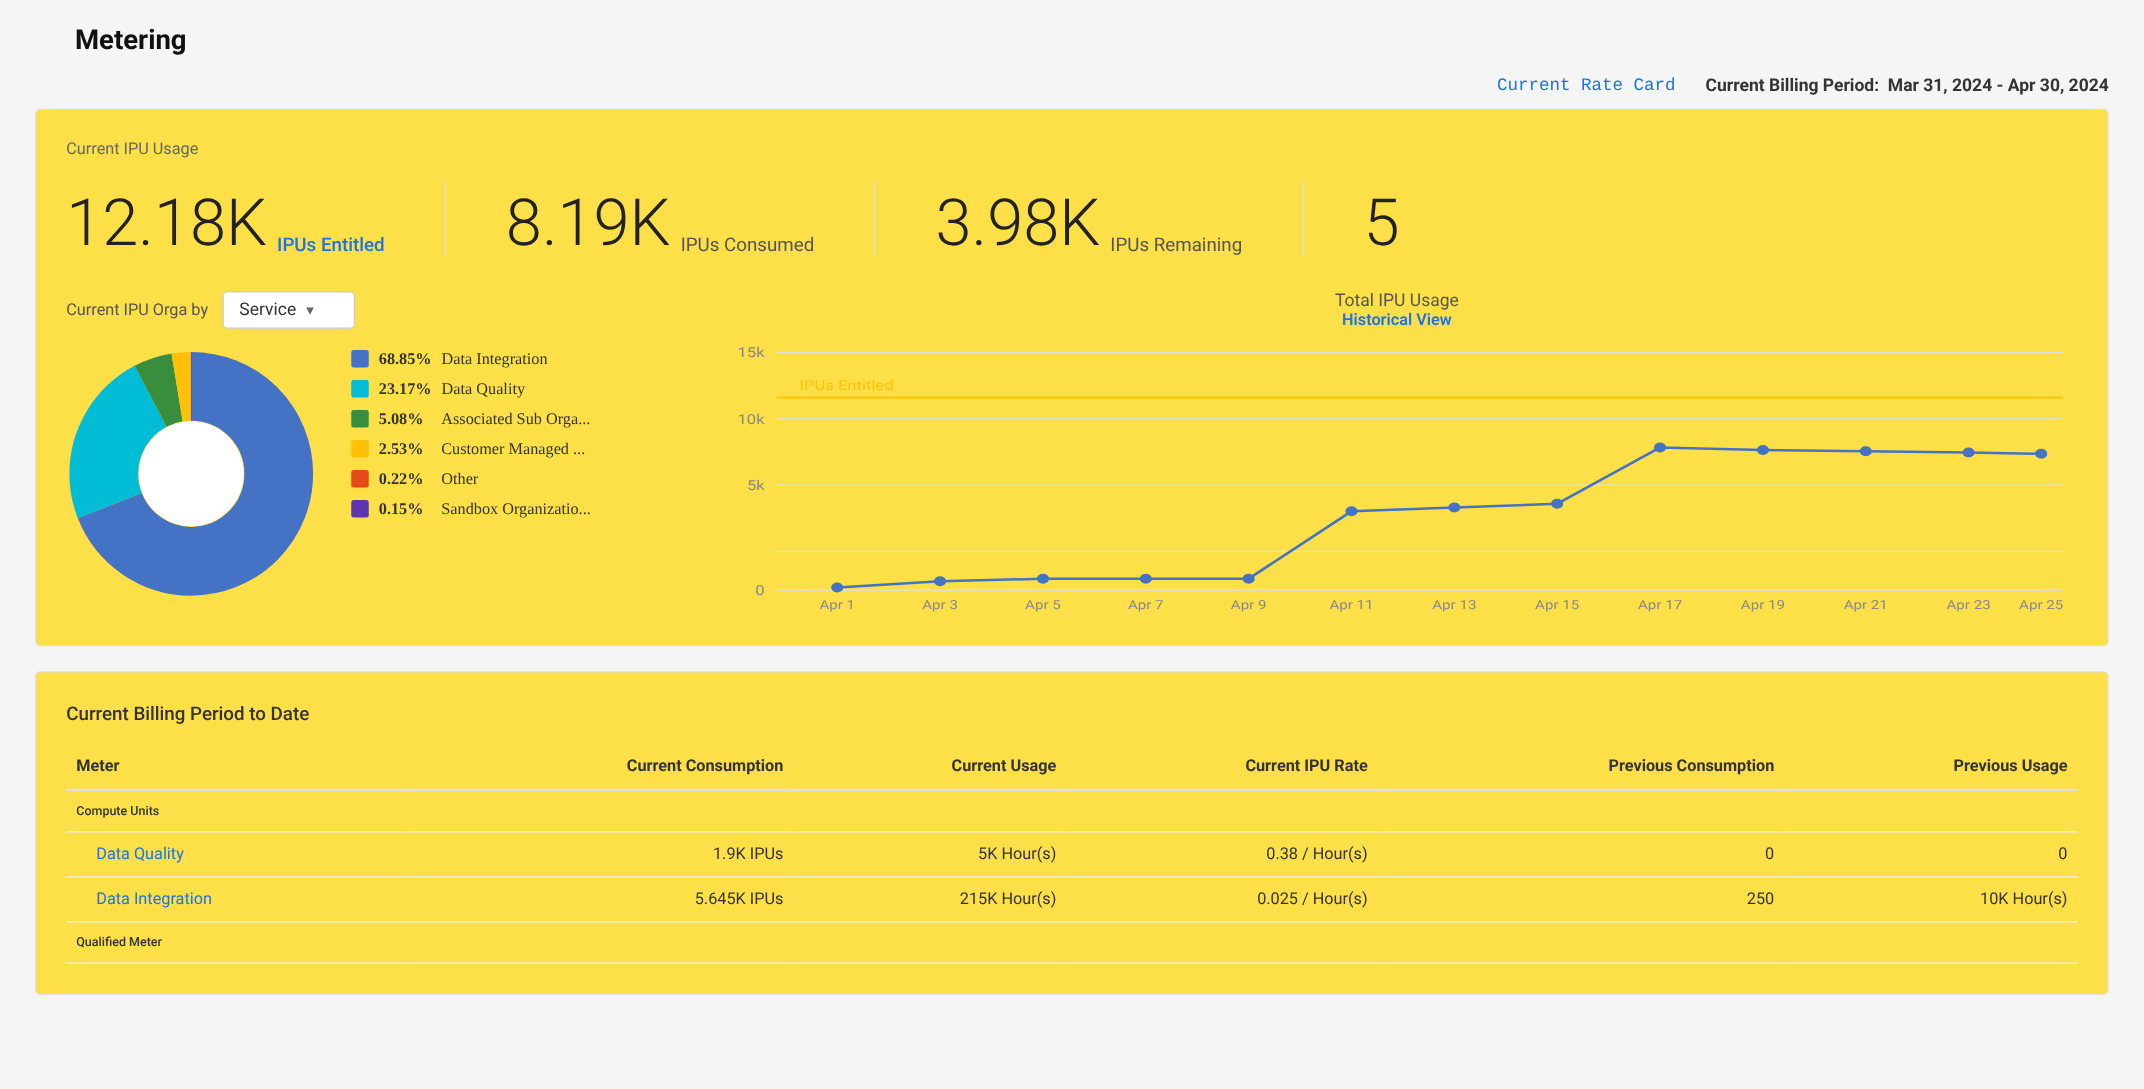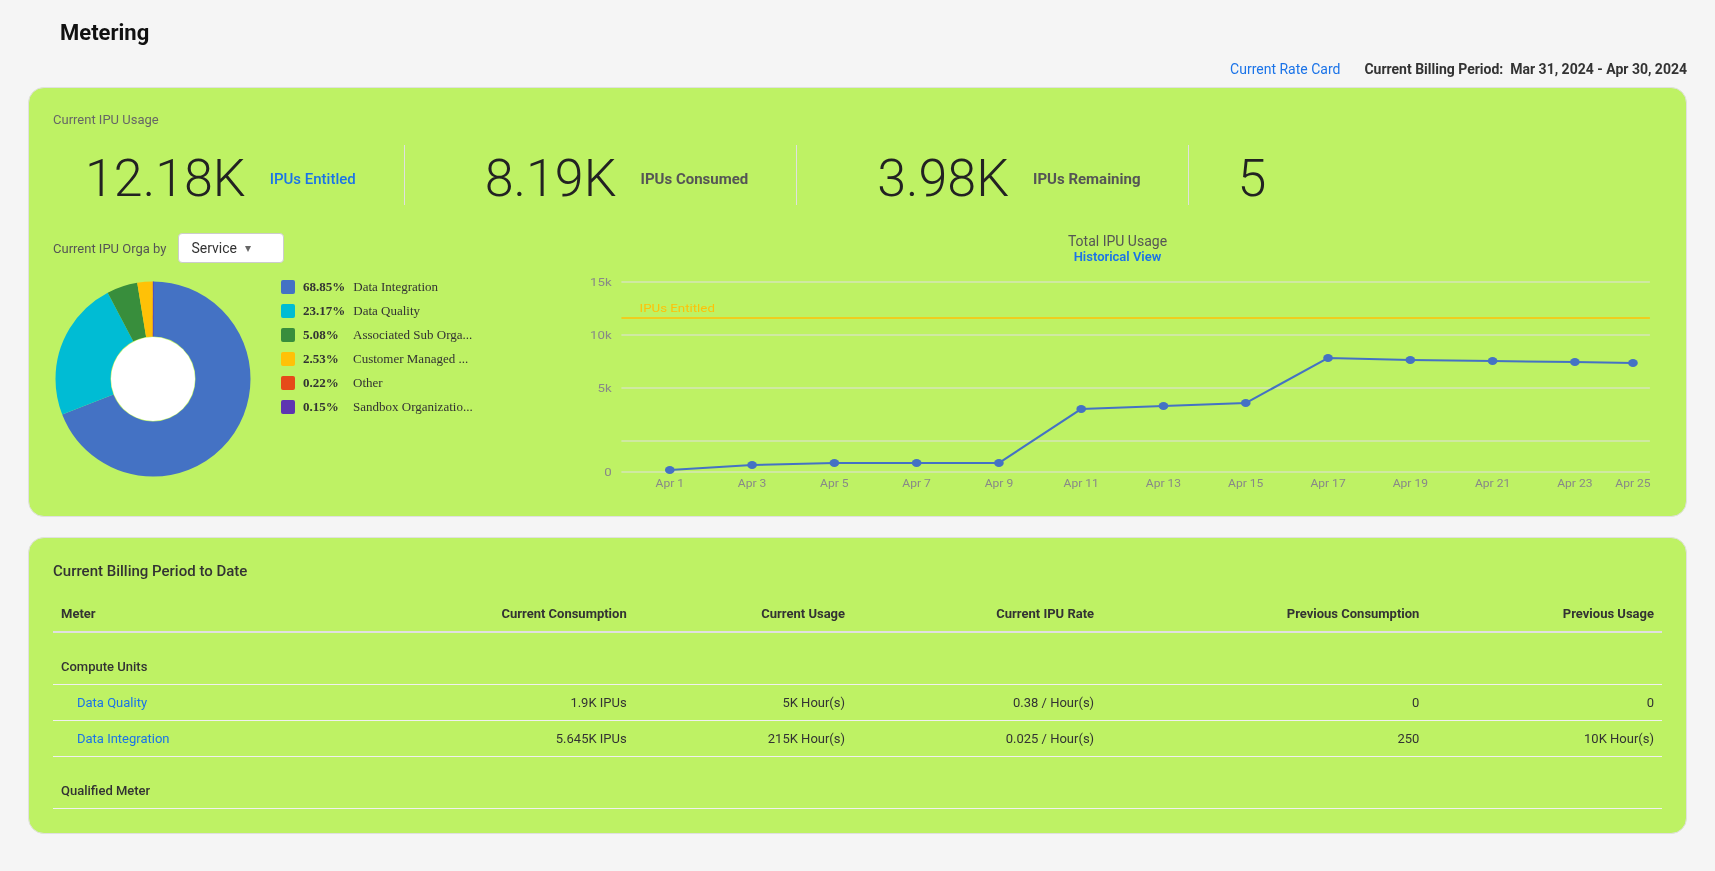--- a/index.html
+++ b/index.html
@@ -25,67 +25,67 @@
       justify-content: flex-end;
       align-items: center;
       margin-bottom: 10px;
       gap: 24px;
     }
     .current-rate-card-link {
       color: #1a73e8;
       text-decoration: none;
       font-size: 14px;
       cursor: pointer;
+      font-family: Liberation Mono, monospace;
     }
     .billing-period-label {
       font-size: 14px;
       color: #333;
     }
     .billing-period-label span {
       font-weight: 700;
     }
     .card {
-      background: #bef264;
-      border-radius: 16px;
+      background: #fde047;
+      border-radius: 4px;
       border: 1px solid #e0e0e0;
       padding: 24px;
       margin-bottom: 20px;
     }
     .section-label {
       font-size: 13px;
       color: #666;
       margin-bottom: 18px;
     }
     .ipu-stats-row {
       display: flex;
       align-items: flex-end;
       gap: 48px;
       margin-bottom: 28px;
     }
     .ipu-stat {
       display: flex;
-      align-items: center;
-      gap: 24px;
-      margin-left: 32px;
+      align-items: flex-end;
+      gap: 8px;
     }
     .ipu-stat-number {
       font-size: 52px;
       font-weight: 300;
       color: #222;
       line-height: 1;
     }
     .ipu-stat-label {
       font-size: 15px;
       color: #1a73e8;
       font-weight: 500;
     }
     .ipu-stat-label-gray {
       font-size: 15px;
       color: #555;
-      font-weight: 700;
+      font-weight: 400;
     }
     .ipu-stat-days {
       display: flex;
       align-items: flex-start;
       gap: 8px;
     }
     .ipu-stat-days .number {
       font-size: 52px;
       font-weight: 300;
       color: #222;
@@ -224,22 +224,22 @@
       padding: 10px 8px;
       border-bottom: 1px solid #f0f0f0;
       color: #333;
     }
     td:not(:first-child) {
       text-align: right;
     }
     .category-row td {
       font-weight: 500;
       color: #333;
-      padding-top: 26px;
-      font-size: 13px;
+      padding-top: 11px;
+      font-size: 10px;
     }
     .data-link {
       color: #1a73e8;
       text-decoration: none;
       cursor: pointer;
     }
     .indent {
       padding-left: 24px;
     }
   </style>

